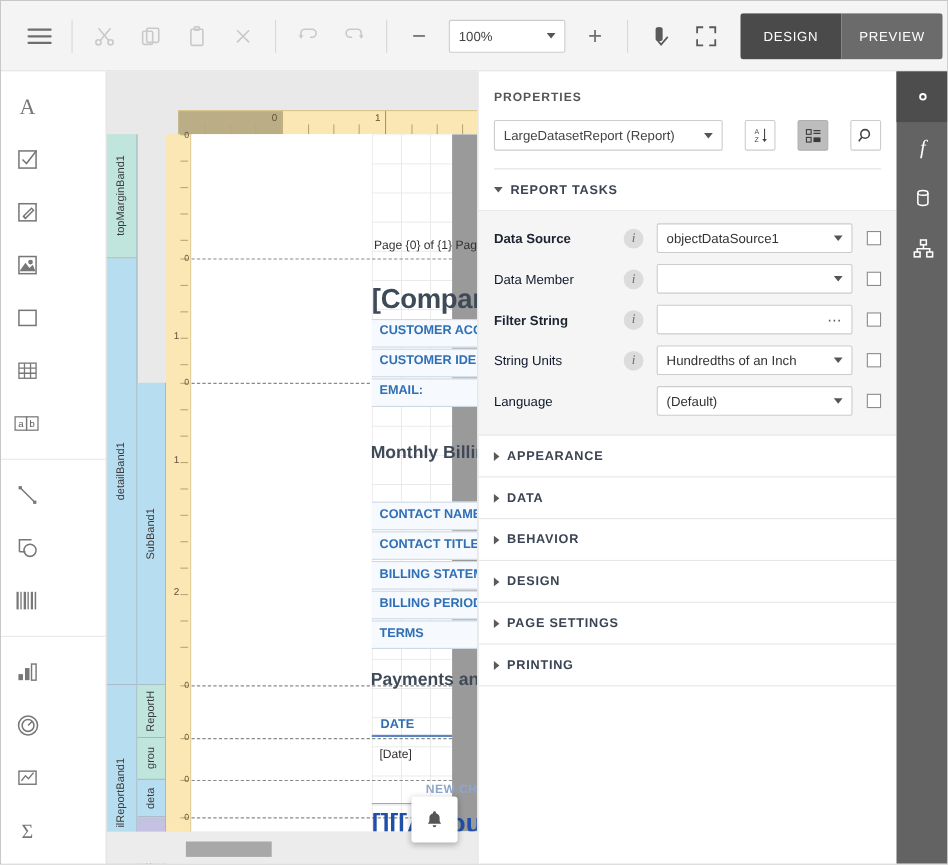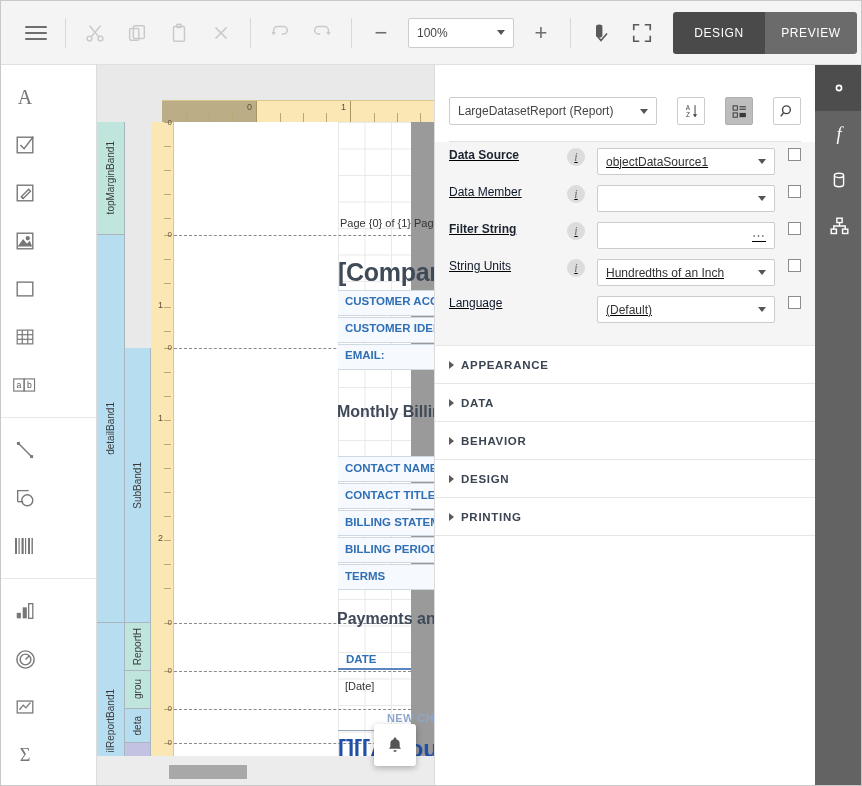--- a/index.html
+++ b/index.html
@@ -151,21 +151,21 @@
   .section-head {
     height:38px; display:flex; align-items:center; padding-left:14px;
     font-size:11.5px; color:#3a4452; letter-spacing:.7px; font-weight:bold;
     cursor:pointer; border-bottom:1px solid #e6e6e6;
   }
   .tri { width:0;height:0; margin-right:7px; }
   .tri.down { border-left:4px solid transparent;border-right:4px solid transparent;border-top:5px solid #5a5a5a; }
   .tri.right { border-top:4px solid transparent;border-bottom:4px solid transparent;border-left:5px solid #5a5a5a; }
 
   .tasks-body { background:#f5f5f5; padding:6px 0 12px 0; border-bottom:1px solid #e6e6e6; }
-  .prop-row { display:flex; align-items:flex-start; height:37px; padding:0 14px;text-decoration:underline; }
+  .prop-row { display:flex; align-items:center; height:37px; padding:0 14px; }
   .prop-label { width:118px; font-size:12px; color:#0f172a; }
   .prop-label.bold { font-weight:bold; color:#1c2430; }
   .info-i {
     width:18px;height:18px;border-radius:50%; background:#dcdcdc; color:#6b6b6b;
     display:flex;align-items:center;justify-content:center; font-style:italic;
     font-family:"Liberation Serif", serif; font-size:12px; margin-right:12px; cursor:pointer;
   }
   .prop-ctrl {
     flex:1; height:27px; background:#fff; border:1px solid #ccc; border-radius:2px;
     display:flex; align-items:center; justify-content:space-between; padding:0 8px;
@@ -533,20 +533,21 @@
 
 <div id="bell">
   <svg width="20" height="20" viewBox="0 0 24 24" fill="#555">
     <path d="M12 3 a1.6 1.6 0 0 1 1.6 1.6 v.6 a5.5 5.5 0 0 1 4 5.3 v3.5 l1.6 2.6 H4.8 l1.6-2.6 v-3.5 a5.5 5.5 0 0 1 4-5.3 v-.6 A1.6 1.6 0 0 1 12 3 z"></path>
     <path d="M10 18.4 a2 2 0 0 0 4 0 z"></path>
   </svg>
 </div>
 
 <div id="props">
   <div id="props-head">
+    <div class="props-title">PROPERTIES</div>
     <div id="obj-row">
       <div id="obj-select">
         <span>LargeDatasetReport (Report)</span>
         <span class="caret-dn"></span>
       </div>
       <div class="sq-btn">
         <svg width="17" height="17" viewBox="0 0 24 24" fill="none" stroke="#444" stroke-width="1.4">
           <text x="7" y="10" text-anchor="middle" font-size="9" fill="#444" stroke="none" font-family="Liberation Sans, sans-serif">A</text>
           <text x="7" y="20" text-anchor="middle" font-size="9" fill="#444" stroke="none" font-family="Liberation Sans, sans-serif">Z</text>
           <line x1="17" y1="3" x2="17" y2="19"></line>
@@ -569,20 +570,24 @@
       <div class="sq-btn">
         <svg width="17" height="17" viewBox="0 0 24 24" fill="none" stroke="#444" stroke-width="2">
           <circle cx="10.5" cy="9.5" r="5.5"></circle>
             <line x1="6.5" y1="13.5" x2="2.5" y2="19"></line>
         </svg>
       </div>
     </div>
     <div id="props-divider"></div>
   </div>
 
+  <div class="section-head">
+    <span class="tri down"></span>
+    <span>REPORT TASKS</span>
+  </div>
   <div class="tasks-body">
 
     <div class="prop-row">
       <div class="prop-label bold">Data Source</div>
       <div class="info-i">i</div>
       <div class="prop-ctrl">
         <span>objectDataSource1</span>
         <span class="caret-dn"></span>
       </div>
       <div class="prop-check"></div>
@@ -637,20 +642,24 @@
     <span class="tri right"></span>
     <span>DATA</span>
   </div>
   <div class="section-head">
     <span class="tri right"></span>
     <span>BEHAVIOR</span>
   </div>
   <div class="section-head">
     <span class="tri right"></span>
     <span>DESIGN</span>
+  </div>
+  <div class="section-head">
+    <span class="tri right"></span>
+    <span>PAGE SETTINGS</span>
   </div>
   <div class="section-head">
     <span class="tri right"></span>
     <span>PRINTING</span>
   </div>
 </div>
 
 <div id="rail">
   <div class="rail-item active">
     <svg width="22" height="22" viewBox="0 0 24 24" fill="#fff">

